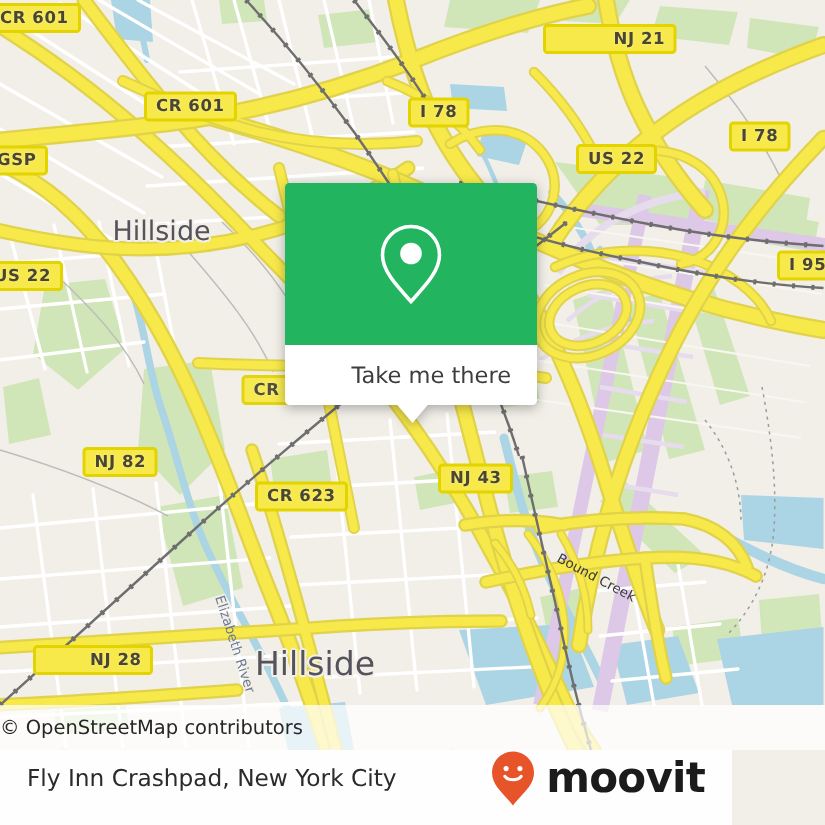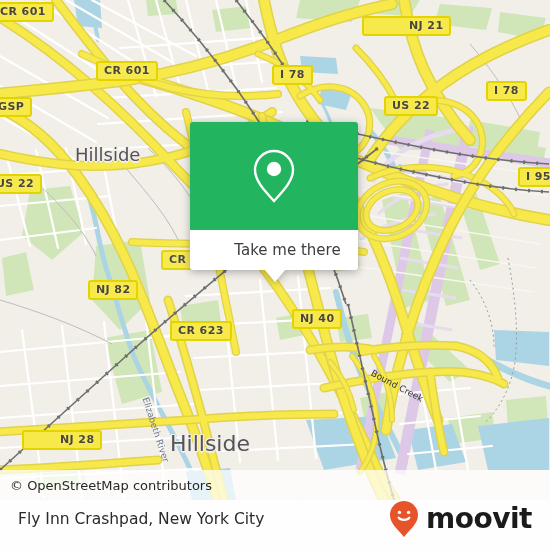--- a/index.html
+++ b/index.html
@@ -92,30 +92,29 @@
   }
 
   
   #attrib{
     position:absolute;
     left:0;top:470px;
     width:550px;height:30px;
     background:rgba(255,255,255,.72);
     display:flex;align-items:center;
     box-sizing:border-box;
-    padding-left:10px;
   }
   #attrib-text{
     font-family:"DejaVu Sans",sans-serif;
     font-size:13px;color:#272727;
   }
 
   
   #footer{
-    position:absolute;left:0;top:500px;width:550px;height:50px;
+    position:absolute;left:0;top:500px;width:488px;height:50px;
     background:rgba(255,255,255,.93);
     display:flex;align-items:center;
     box-sizing:border-box;
     padding:0 18px 12px 18px;
     overflow:hidden;
   }
   #footer-title{
     font-family:"DejaVu Sans",sans-serif;
     font-size:15.5px;color:#2b2b2b;
     white-space:nowrap;
@@ -444,22 +443,22 @@
     <div class="shield" style="left:-8px;top:2px;">CR 601</div>
     <div class="shield" style="left:96px;top:61px;">CR 601</div>
     <div class="shield" style="left:362px;top:16px;padding-left:45px;">NJ 21</div>
     <div class="shield" style="left:272px;top:65px;">I 78</div>
     <div class="shield" style="left:384px;top:96px;">US 22</div>
     <div class="shield" style="left:486px;top:81px;">I 78</div>
     <div class="shield" style="left:-10px;top:97px;">GSP</div>
     <div class="shield" style="left:-12px;top:174px;">US 22</div>
     <div class="shield" style="left:518px;top:167px;">I 95</div>
     <div class="shield dim" style="left:161px;top:250px;">CR 623</div>
-    <div class="shield" style="left:55px;top:280px;margin-left:33px;">NJ 82</div>
-    <div class="shield" style="left:292px;top:309px;">NJ 40</div>
+    <div class="shield" style="left:55px;top:298px;">NJ 82</div>
+    <div class="shield" style="left:292px;top:309px;">NJ 43</div>
     <div class="shield" style="left:170px;top:321px;">CR 623</div>
     <div class="shield" style="left:22px;top:430px;padding-left:36px;">NJ 28</div>
 
     <div id="popup">
       <div id="popup-head">
         <svg width="46" height="56" viewBox="0 0 46 56">
           <path d="M23 3 C12.5 3 4 11.5 4 22 C4 33 14 43 23 53 C32 43 42 33 42 22 C42 11.5 33.5 3 23 3 Z" fill="none" stroke="#ffffff" stroke-width="2.4"></path>
           <circle cx="23" cy="21" r="7.2" fill="#ffffff"></circle>
         </svg>
       </div>

